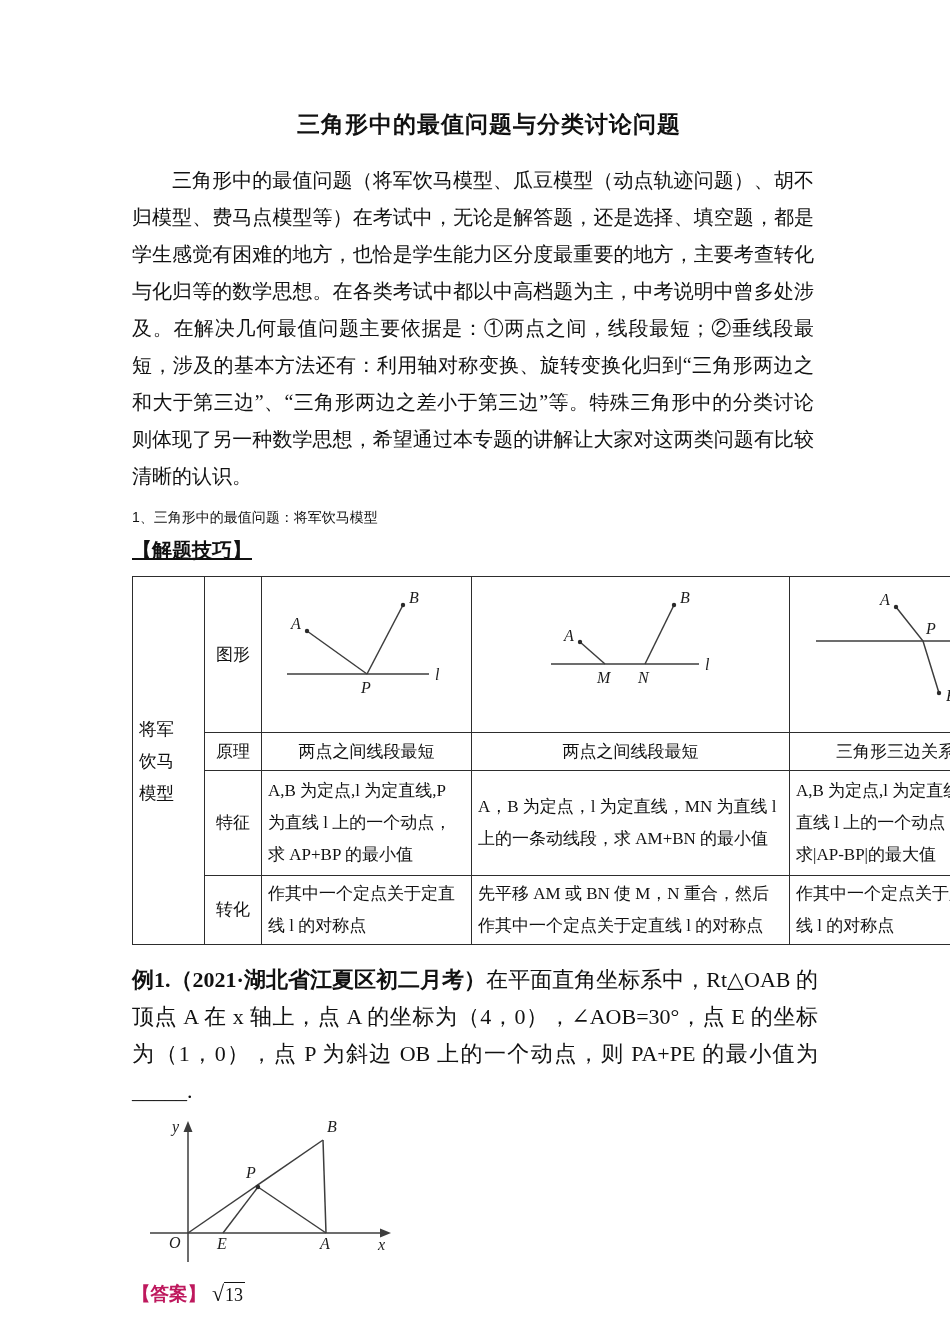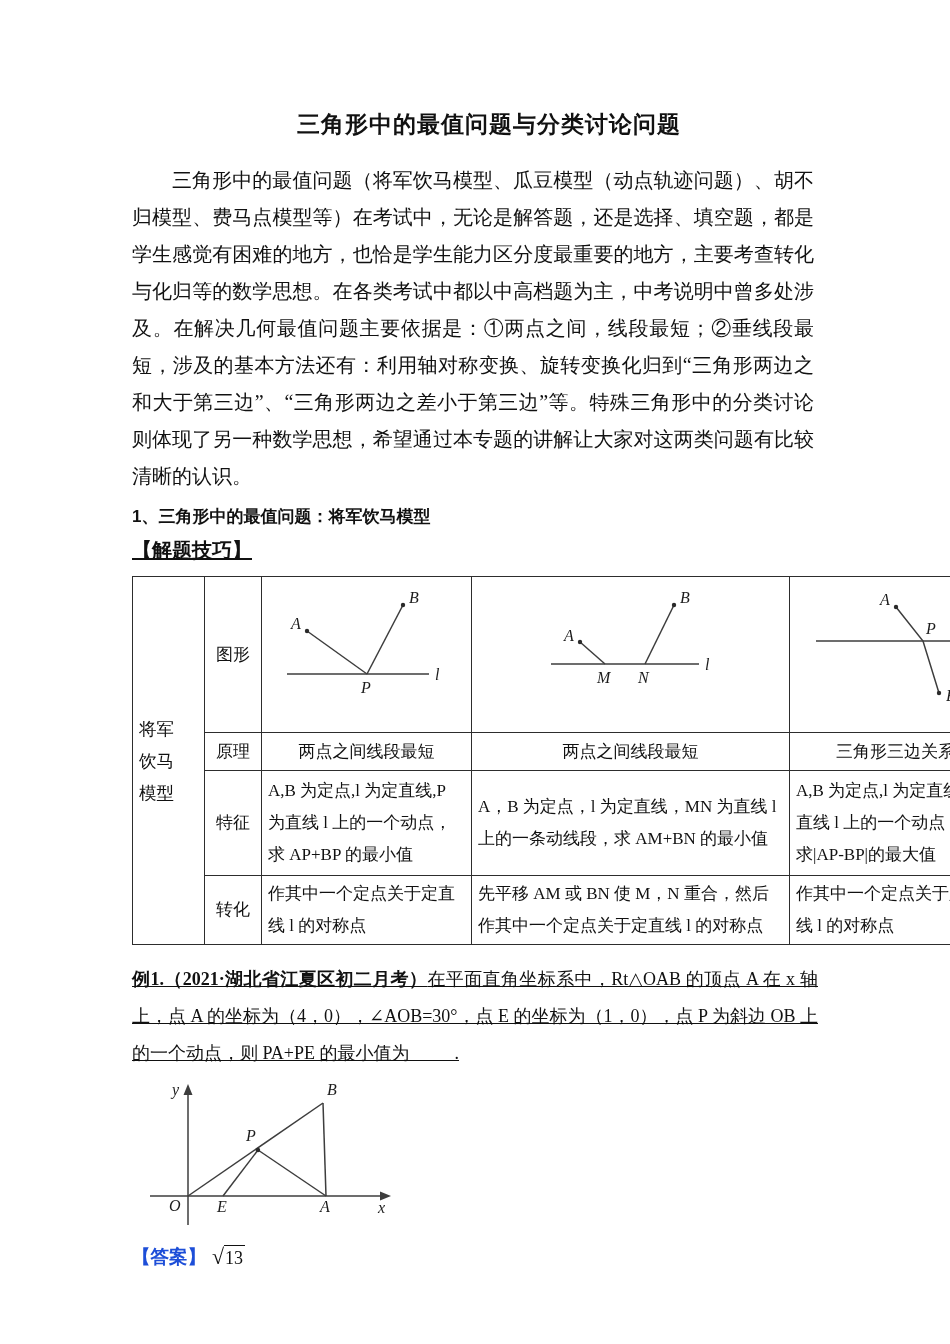--- a/index.html
+++ b/index.html
@@ -12,21 +12,21 @@
 
   .doc-title{
     width:682px;margin:16px;text-align:center;
     font-size:23px;font-weight:bold;line-height:30px;letter-spacing:1px;
   }
   .intro{
     width:682px;margin:22px 0 0 0;
     font-size:20px;line-height:37px;text-align:justify;text-indent:2em;
   }
   .section-heading{
-    margin:8px 1px 0 0;font-size:17px;font-weight:bold;line-height:28px;
+    margin:8px 1px 0 0;font-size:14px;font-weight:normal;line-height:28px;
     font-family:"Liberation Sans","DejaVu Sans",sans-serif;
   }
   .tips-label{
     margin:6px 0 0 0;font-size:20px;font-weight:bold;line-height:27px;
     font-family:"Liberation Sans","DejaVu Sans",sans-serif;
     text-decoration:underline;
   }
 
   table.model-table{
     margin:12px 0 0 0;border-collapse:collapse;table-layout:fixed;
@@ -48,31 +48,31 @@
 
   .geo-label{
     font-family:"Liberation Serif","DejaVu Serif",serif;
     font-style:italic;font-size:16px;fill:#1c1c1c;
   }
   .geo-line{stroke:#3d3d3d;stroke-width:1.5;fill:none;}
   .geo-dot{fill:#2a2a2a;}
 
   .example{
     width:686px;margin:16px 0 0 0;
-    font-size:18px;line-height:37px;text-align:justify;text-decoration:underline;
+    font-size:22px;line-height:37px;text-align:justify;
   }
   .example .ex-head{font-weight:bold;}
 
   .figure-wrap{margin:6px 0 0 12px;}
 
   .answer-row{
     margin:10px 0 0 0;font-size:18.5px;line-height:30px;
     display:flex;align-items:center;
   }
-  .answer-label{color:#1d4ed8;font-weight:bold;}
+  .answer-label{color:#be185d;font-weight:bold;}
   .sqrt{display:inline-flex;align-items:flex-start;margin-left:6px;color:#111;}
   .sqrt .radical{font-size:22px;line-height:24px;}
   .sqrt .radicand{border-top:1.6px solid #111;font-size:18px;line-height:22px;padding:1px 2px 0 1px;}
 
   .analysis{
     width:686px;margin:4px 0 0 0;color:#e60000;
     font-size:18px;line-height:37px;text-align:justify;
   }
 </style>
 </head>

